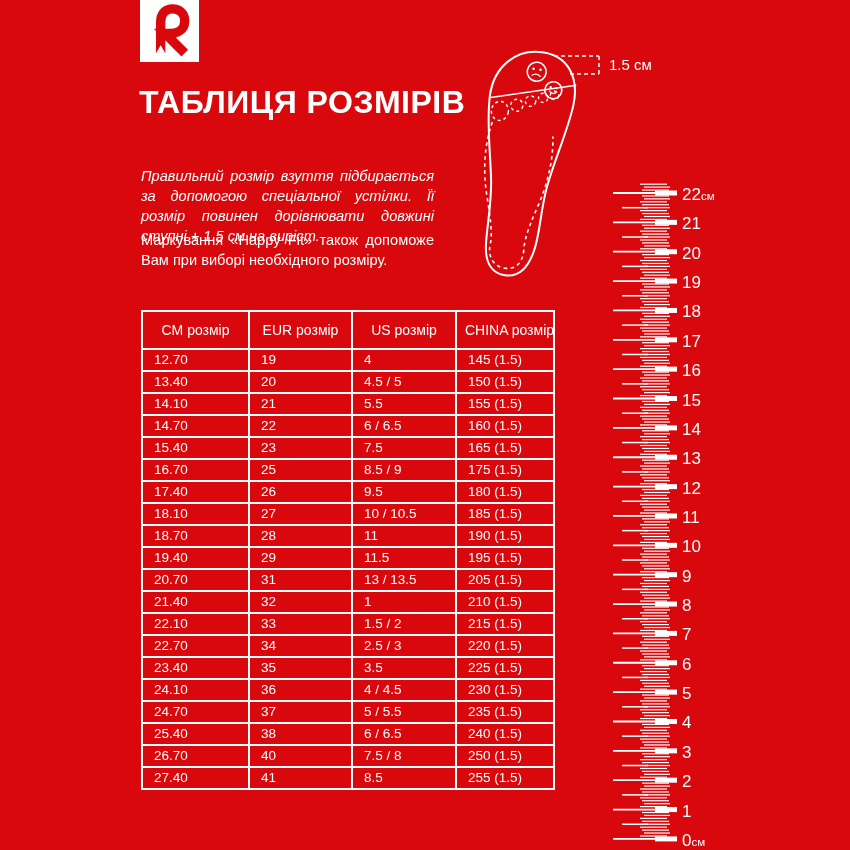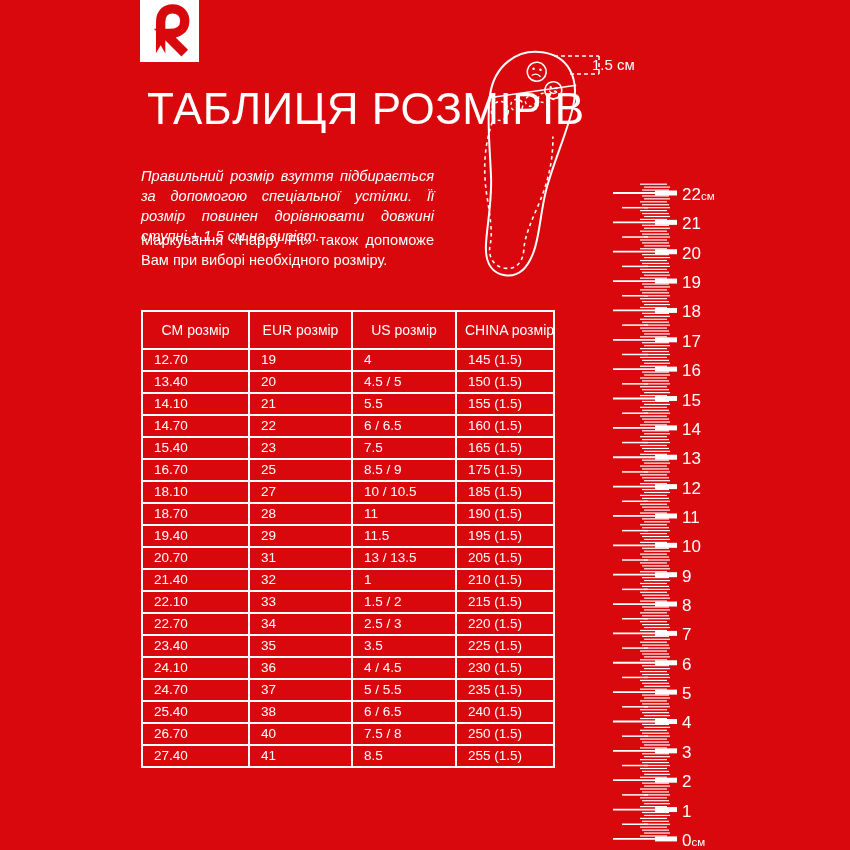--- a/index.html
+++ b/index.html
@@ -4,26 +4,26 @@
 <style>
   html,body{margin:0;padding:0;}
   body{
     width:850px;height:850px;position:relative;overflow:hidden;
     background:#d8080c;color:#fff;
     font-family:"Liberation Sans", sans-serif;
   }
   .abs{position:absolute;}
   #logo-tile{left:140px;top:0;width:59px;height:62px;background:#ffffff;
     display:flex;align-items:flex-end;justify-content:center;}
-  #page-title{left:139px;top:84px;font-size:44px;font-weight:normal;letter-spacing:0.5px;white-space:nowrap;margin-left:8px;}
+  #page-title{left:139px;top:84px;font-size:32px;font-weight:bold;letter-spacing:0.5px;white-space:nowrap;}
   .para{left:141px;width:293px;font-size:14.6px;line-height:20px;text-align:justify;}
   #intro-para-1{top:166px;font-style:italic;}
   #intro-para-2{top:230px;}
   #foot-illustration{left:468px;top:44px;}
-  #measure-label{left:592px;top:56px;font-size:15px;white-space:nowrap;}
+  #measure-label{left:609px;top:56px;font-size:15px;white-space:nowrap;}
   #ruler{left:606px;top:175px;}
   #size-table{position:absolute;left:141px;top:310px;border-collapse:collapse;table-layout:fixed;width:412px;}
   #size-table th,#size-table td{
     border:2px solid #ffffff;color:#fff;white-space:nowrap;overflow:hidden;
   }
   #size-table th{font-weight:normal;font-size:14px;text-align:center;height:20px;padding:8px;}
   #size-table td{font-size:13.5px;text-align:left;height:20px;line-height:20px;padding:0 0 0 11px;}
 </style>
 </head>
 <body>
@@ -409,20 +409,26 @@
         <td>7.5</td>
         <td>165 (1.5)</td>
       </tr>
       <tr>
         <td>16.70</td>
         <td>25</td>
         <td>8.5 / 9</td>
         <td>175 (1.5)</td>
       </tr>
       <tr>
+        <td>17.40</td>
+        <td>26</td>
+        <td>9.5</td>
+        <td>180 (1.5)</td>
+      </tr>
+      <tr>
         <td>18.10</td>
         <td>27</td>
         <td>10 / 10.5</td>
         <td>185 (1.5)</td>
       </tr>
       <tr>
         <td>18.70</td>
         <td>28</td>
         <td>11</td>
         <td>190 (1.5)</td>

